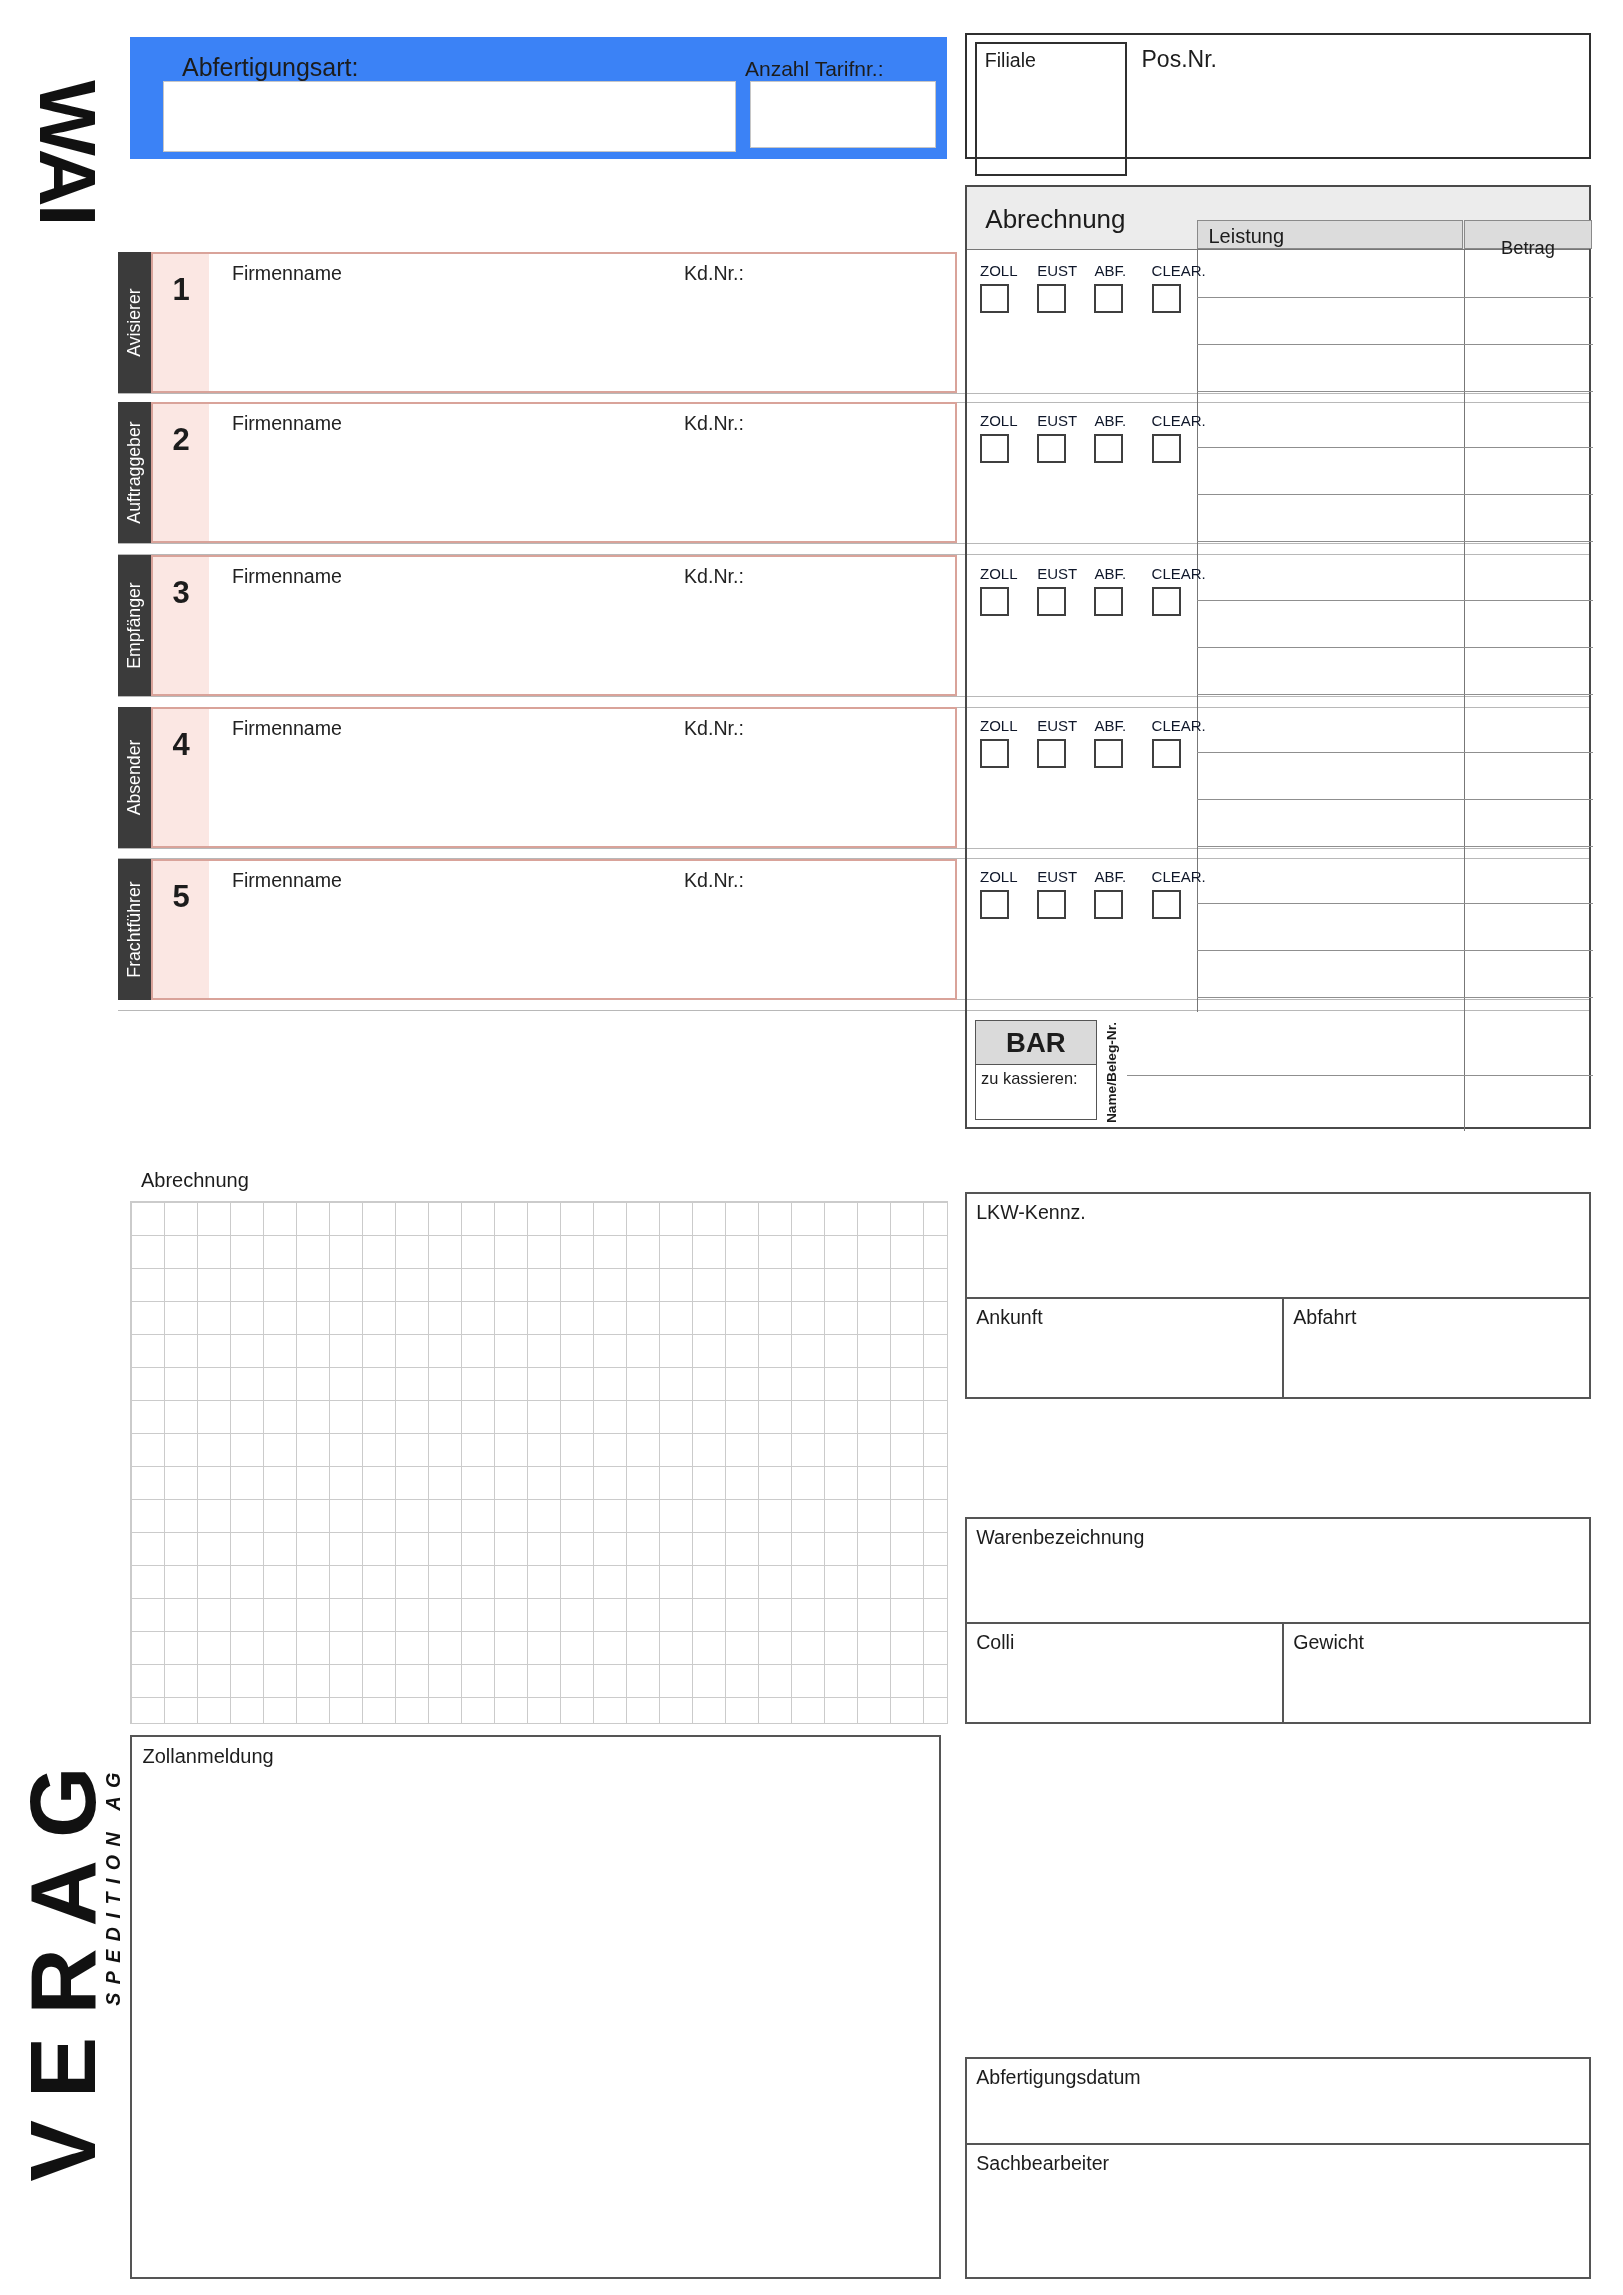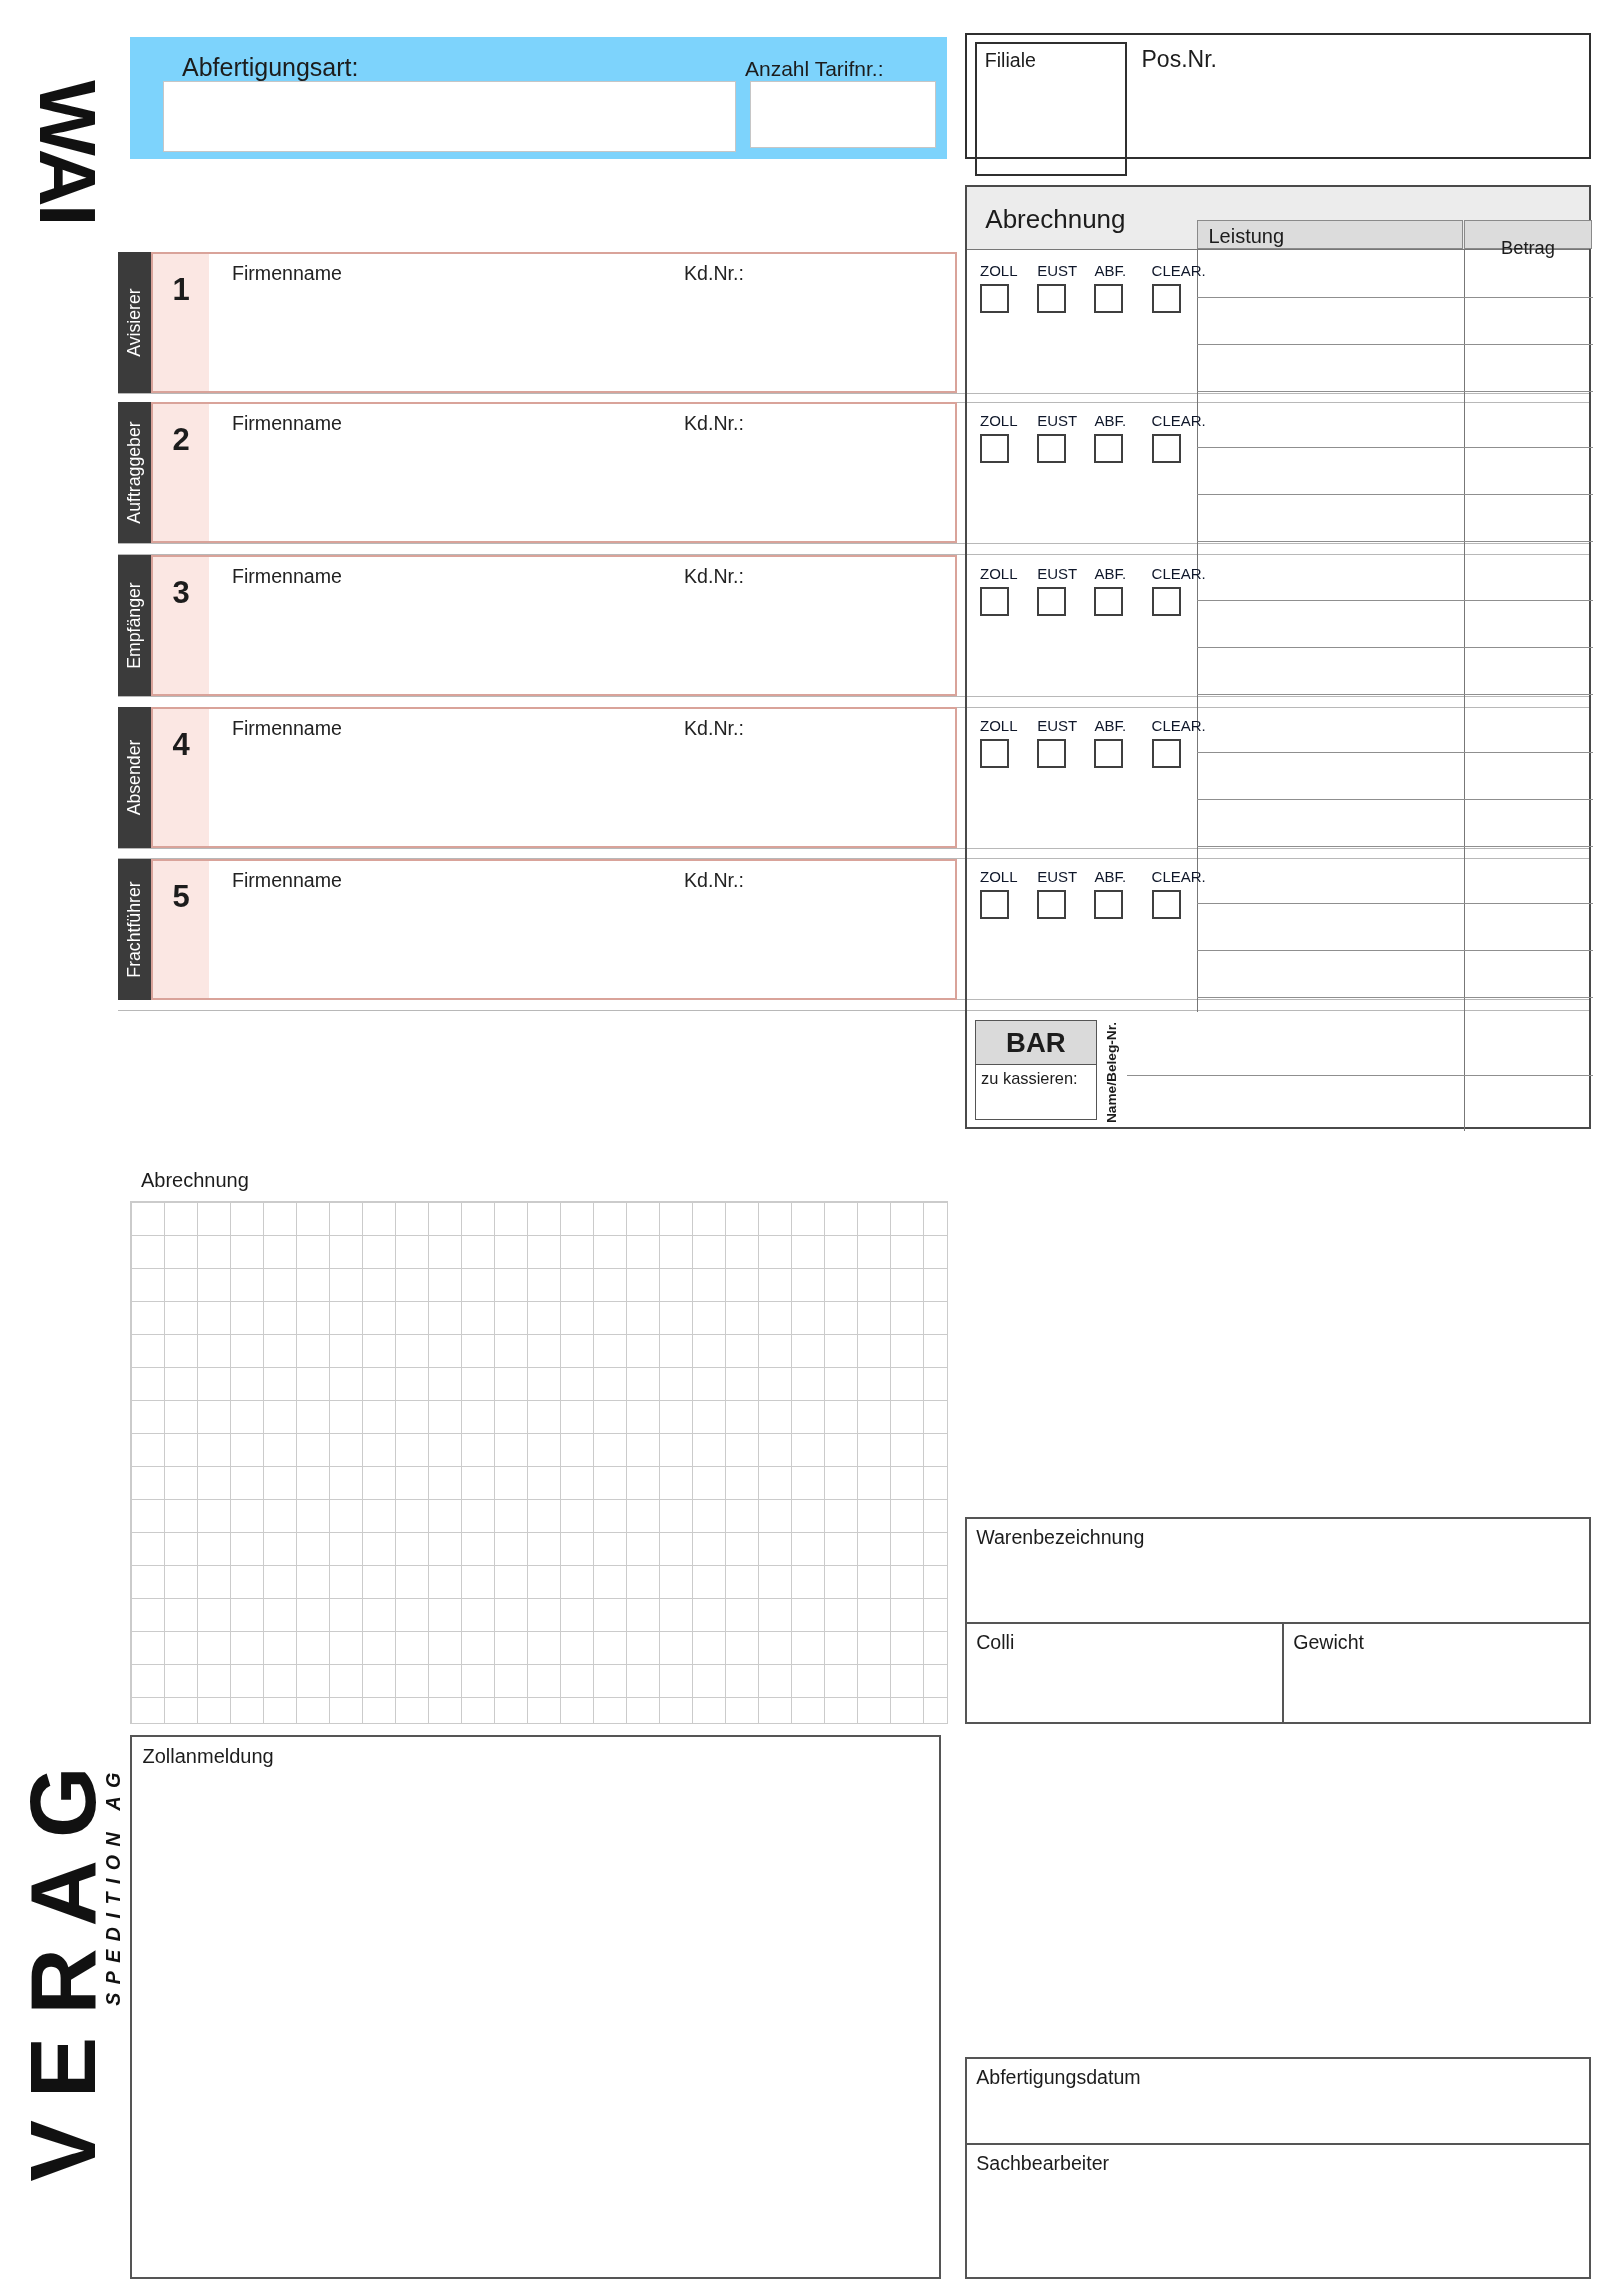--- a/index.html
+++ b/index.html
@@ -26,21 +26,21 @@
     white-space: nowrap; color: #111;
   }
   .spedition-logo {
     position: absolute; left: 113px; top: 1885px;
     transform: translate(-50%,-50%) rotate(-90deg);
     font-size: 19.6px; font-weight: bold; font-style: italic;
     letter-spacing: 8.5px; white-space: nowrap; color: #111;
   }
 
   
-  .header-gray { left: 130px; top: 37px; width: 817px; height: 122px; background: #7dd3fc; }
+  .header-gray { left: 130px; top: 37px; width: 817px; height: 122px; background: #3b82f6; }
   .abfart-label { left: 52px; top: 15.7px; font-size: 25px; }
   .abfart-input { left: 33px; top: 44px; width: 573px; height: 71px; background: #fff; border: 1.3px solid #c6c6c6; }
   .anzahl-label { left: 615px; top: 19.6px; font-size: 21px; }
   .anzahl-input { left: 620px; top: 44px; width: 186px; height: 67px; background: #fff; border: 1.3px solid #c6c6c6; }
 
   .filiale-box { left: 965px; top: 33px; width: 626px; height: 126px; border: 2.6px solid #2f2f2f; background: #fff; }
   .filiale-cell { left: 7.9px; top: 6.5px; width: 152px; height: 134px; border: 2px solid #2f2f2f; font-size: 19.6px; padding: 5.2px 7.9px; }
   .posnr-area { left: 164px; top: 0; right: 0; bottom: 0; font-size: 23px; padding: 10.5px 0 0 10.5px; }
 
   
@@ -350,20 +350,33 @@
     </div>
   </div>
 
   <div class="abs anm-label">Abrechnung</div>
   <div class="abs anm-grid"></div>
 
   <div class="abs zoll-box">
     <span class="box-label">Zollanmeldung</span>
   </div>
 
+  <div class="r-box" style="top:1192px;height:207px">
+    <div style="position:absolute;left:0;right:0;top:0;height:103px">
+      <span class="cell-label">LKW-Kennz.</span>
+    </div>
+    <div class="r-split-bottom">
+      <div class="r-cell-left">
+        <span class="cell-label">Ankunft</span>
+      </div>
+      <div class="r-cell-right">
+        <span class="cell-label">Abfahrt</span>
+      </div>
+    </div>
+  </div>
 
   <div class="r-box" style="top:1517px;height:207px">
     <div style="position:absolute;left:0;right:0;top:0;height:103px">
       <span class="cell-label">Warenbezeichnung</span>
     </div>
     <div class="r-split-bottom">
       <div class="r-cell-left">
         <span class="cell-label">Colli</span>
       </div>
       <div class="r-cell-right">

